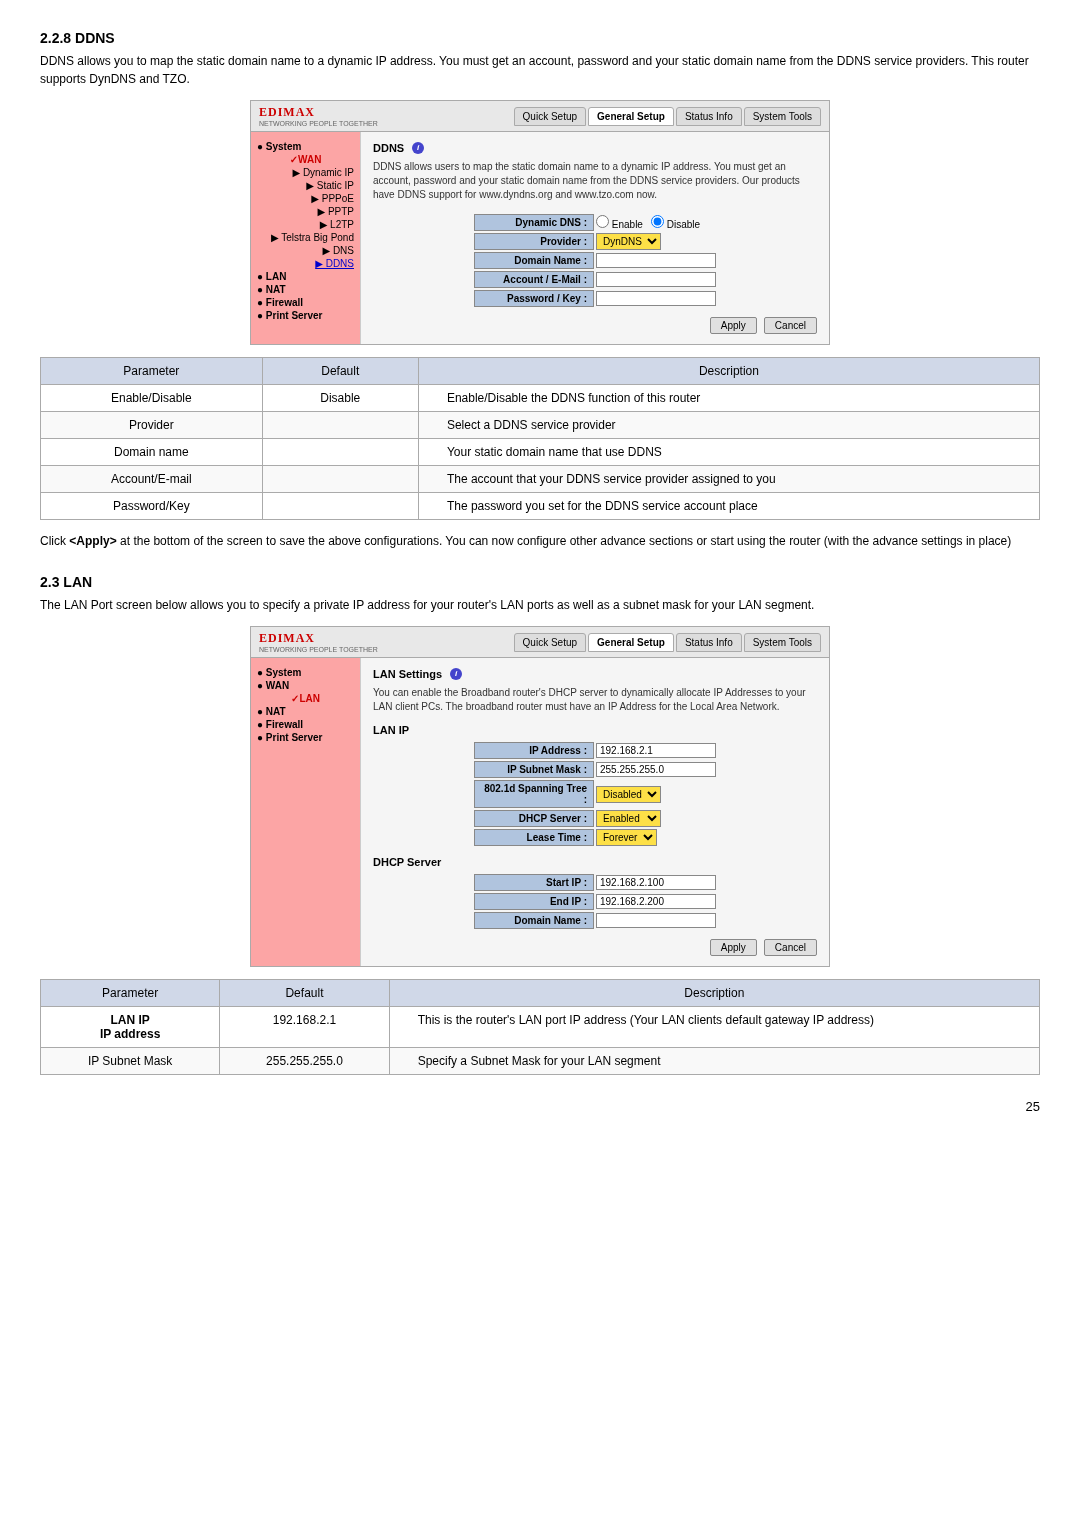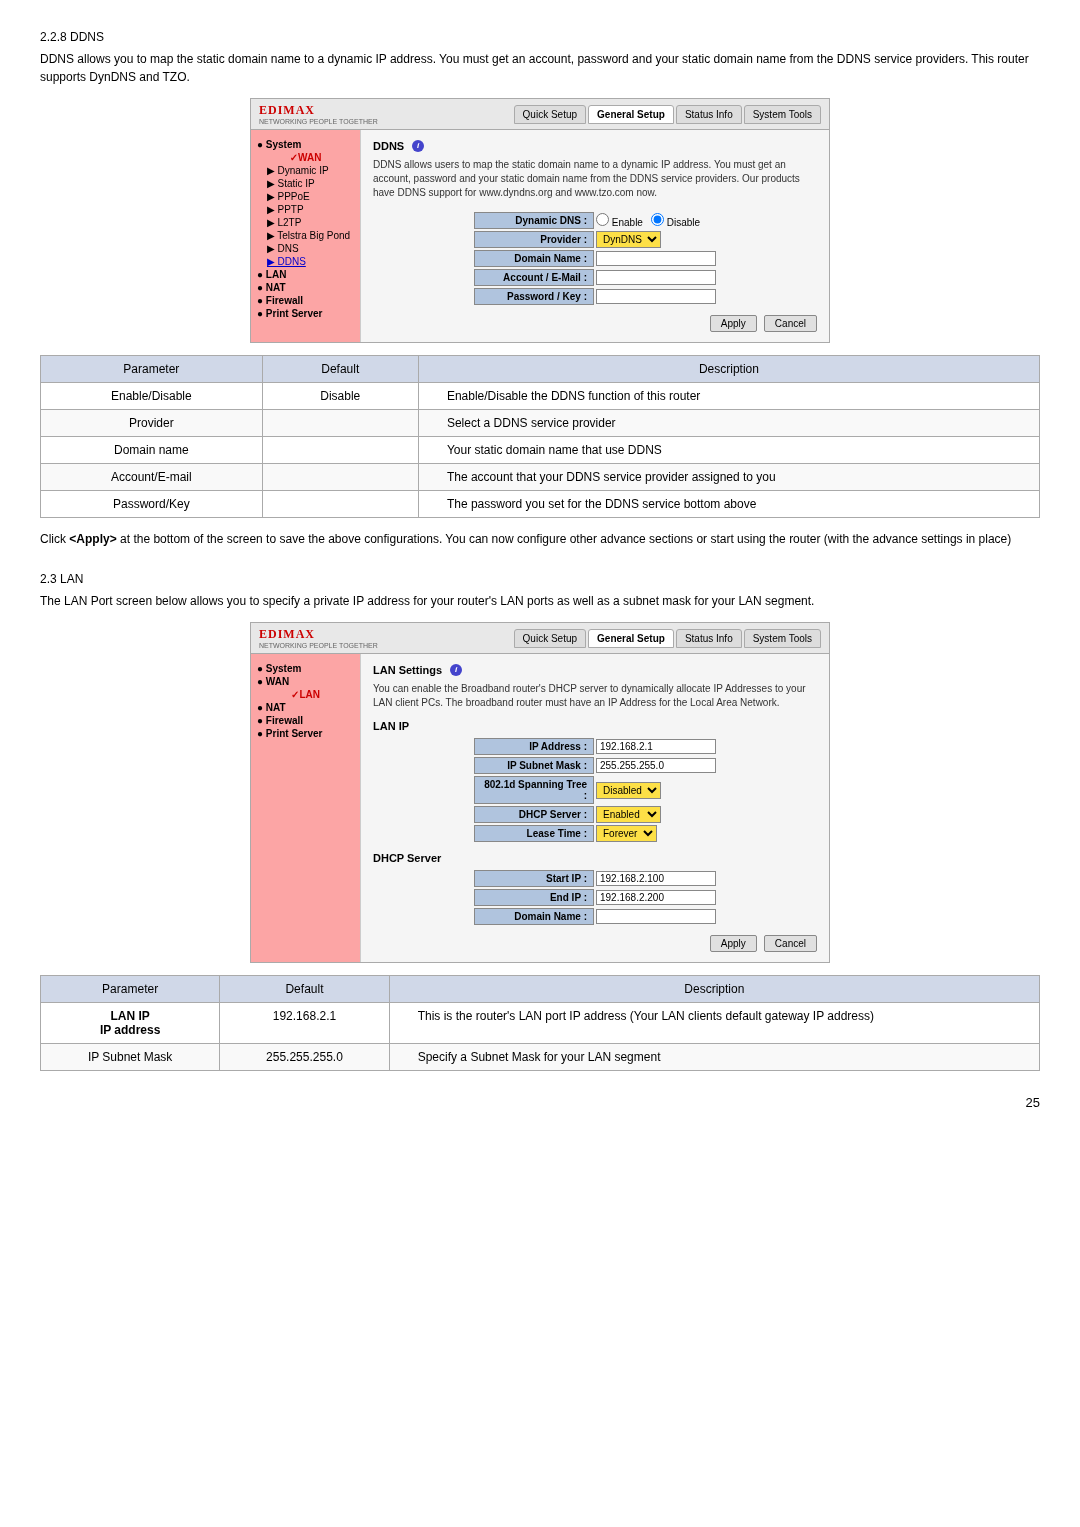--- a/index.html
+++ b/index.html
@@ -6,22 +6,22 @@
     body {
       font-family: Arial, sans-serif;
       font-size: 13px;
       background: #fff;
       color: #000;
       padding: 30px 40px;
       width: 1080px;
     }
 
     h2 {
-      font-size: 12px;
-      font-weight: normal;
+      font-size: 14px;
+      font-weight: bold;
       margin-bottom: 6px;
     }
 
     p {
       font-size: 12px;
       line-height: 1.5;
       margin-bottom: 10px;
     }
 
     .section {
@@ -105,20 +105,21 @@
       color: #cc0000;
       text-align: center;
     }
 
     .router-sidebar .nav-item.bold {
       font-weight: bold;
     }
 
     .router-sidebar .nav-sub {
       padding-left: 10px;
+      text-align: right;
     }
 
     .router-sidebar .nav-sub.highlighted {
       color: #0000cc;
       text-decoration: underline;
     }
 
     .router-content {
       flex: 1;
       padding: 10px 12px;
@@ -373,21 +374,21 @@
         <td>Your static domain name that use DDNS</td>
       </tr>
       <tr>
         <td>Account/E-mail</td>
         <td></td>
         <td>The account that your DDNS service provider assigned to you</td>
       </tr>
       <tr>
         <td>Password/Key</td>
         <td></td>
-        <td>The password you set for the DDNS service bottom above</td>
+        <td>The password you set for the DDNS service account place</td>
       </tr>
     </tbody>
   </table>
 
   <p class="click-note">
     Click <strong>&lt;Apply&gt;</strong> at the bottom of the screen to save the above configurations. You can now configure other advance sections or start using the router (with the advance settings in place)
   </p>
 </div>
 
 <div class="section">

